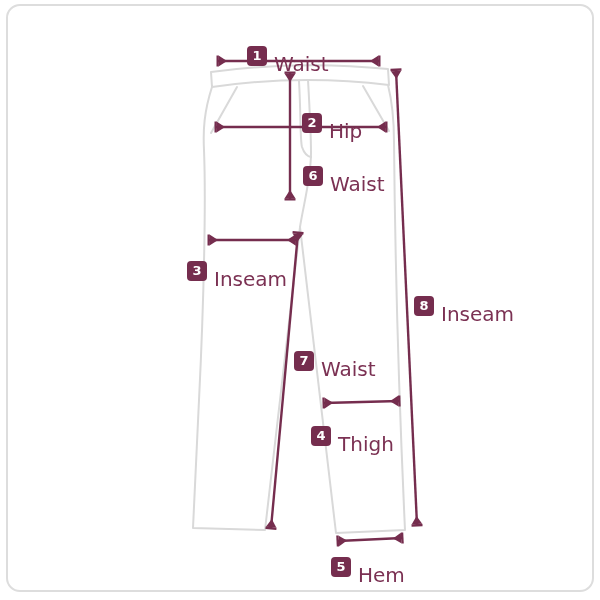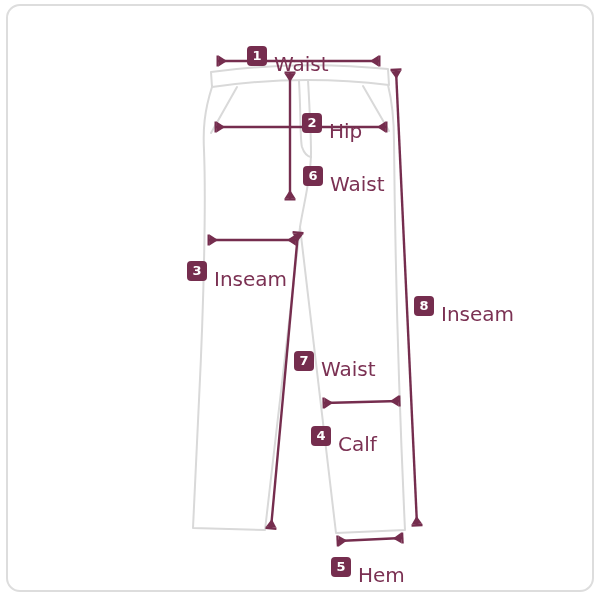--- a/index.html
+++ b/index.html
@@ -116,21 +116,21 @@
     <span class="measure-text">Hip</span>
   </div>
 
   <div class="measure-label" style="left:187px; top:252px;">
     <span class="badge">3</span>
     <span class="measure-text">Inseam</span>
   </div>
 
   <div class="measure-label" style="left:311px; top:417px;">
     <span class="badge">4</span>
-    <span class="measure-text">Calf</span>
+    <span class="measure-text">Thigh</span>
   </div>
 
   <div class="measure-label" style="left:331px; top:548px;">
     <span class="badge">5</span>
     <span class="measure-text">Hem</span>
   </div>
 
   <div class="measure-label" style="left:303px; top:157px;">
     <span class="badge">6</span>
     <span class="measure-text">Waist</span>

